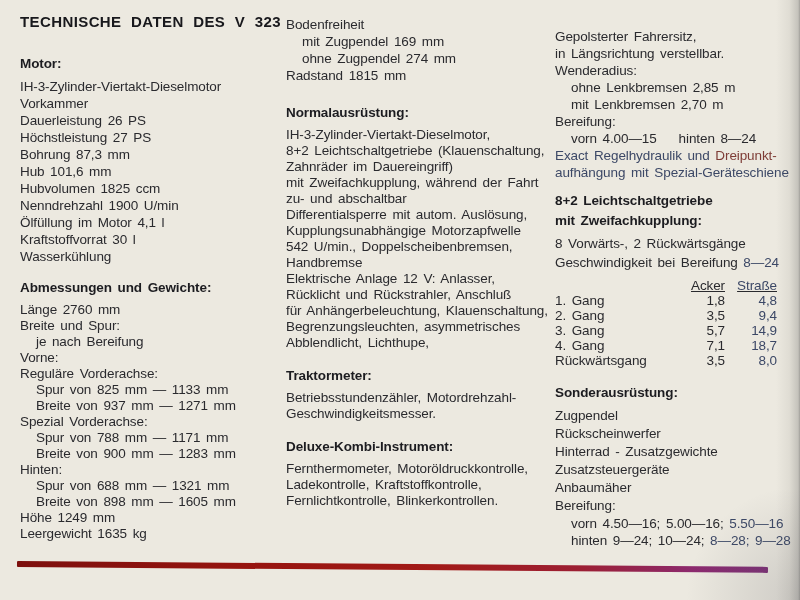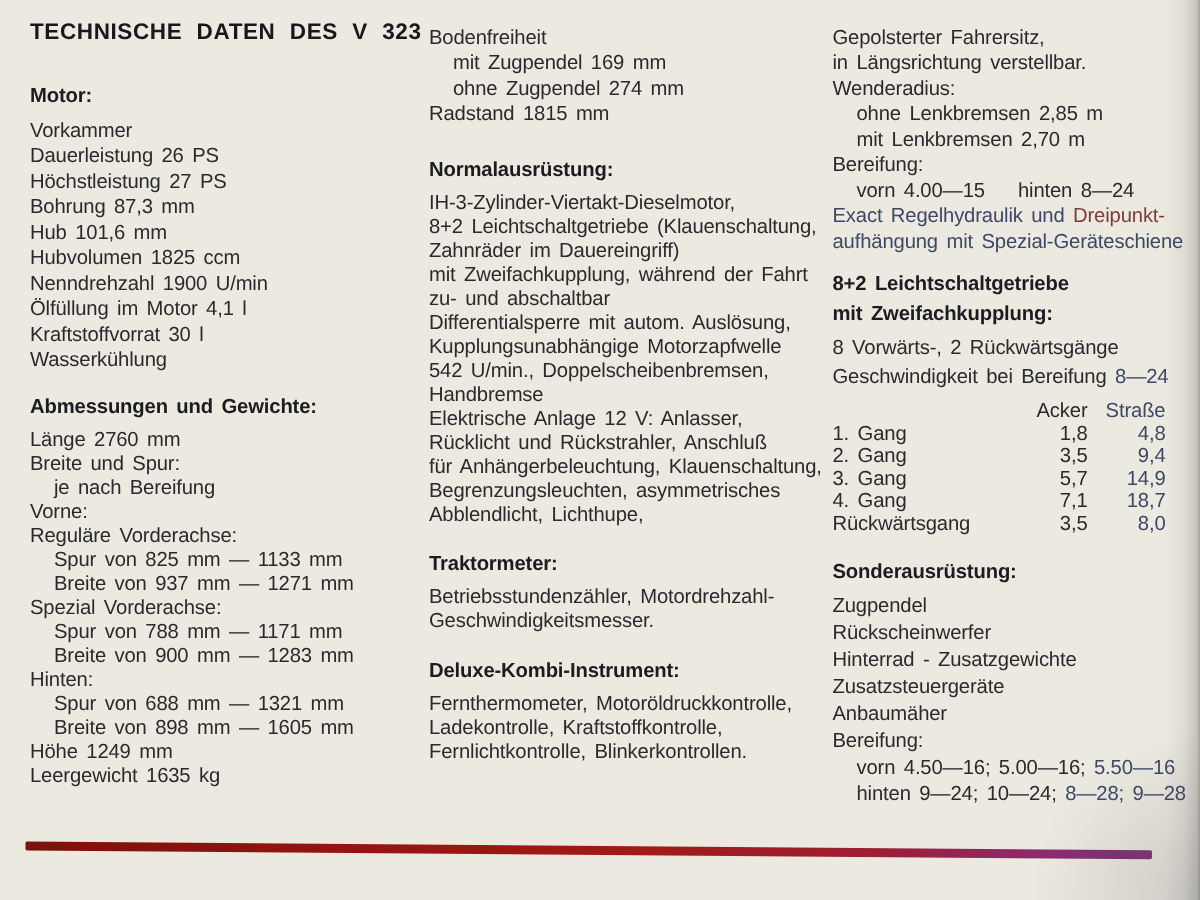--- a/index.html
+++ b/index.html
@@ -18,21 +18,21 @@
     pointer-events:none;
   }
   .page::after {
     content:""; position:absolute; right:0; bottom:0; width:120px; height:110px;
     background:radial-gradient(circle at 100% 100%, rgba(80,80,88,0.20) 0%, rgba(80,80,88,0.0) 70%);
     pointer-events:none;
   }
   .col { position:absolute; font-size:13.5px; letter-spacing:-0.1px; word-spacing:2px; }
   .col-left  { left:20px;  top:12px; width:252px; }
   .col-mid   { left:286px; top:16px; width:255px; }
-  .col-right { left:555px; top:16px; width:242px; }
+  .col-right { left:555px; top:28px; width:242px; }
 
   .line { white-space:nowrap; }
   .lh17 .line { line-height:17px; }
   .lh16 .line { line-height:16px; }
   .indent { padding-left:16px; }
   .sec { margin-top:14px; }
   .sec20 { margin-top:20px; }
   .sec16 { margin-top:16px; }
   .sec10 { margin-top:10px; }
 
@@ -51,39 +51,40 @@
   .ink-red  { color:#7e3c36;text-align:center; }
 
   .gap-wide { display:inline-block; width:22px; }
 
   
   .gtable { margin-top:6px; }
   .grow { display:flex; line-height:15px; white-space:nowrap; }
   .glabel { width:128px; }
   .gval  { width:42px; text-align:right; }
   .gval2 { width:52px; text-align:right; }
-  .ghead { font-weight:400; }
+  .ghead { font-weight:400;text-decoration:underline; }
 
   .accent-bar {
     position:absolute; left:17px; top:561px; width:751px; height:6px;
     background:linear-gradient(90deg,#7d100e 0%, #96140f 30%, #a21a17 55%, #9c1f33 75%, #8c2a6e 90%, #7e2f77 100%);
     transform:rotate(0.45deg); transform-origin:left center;
     border-radius:1px;
   }
 </style>
 </head>
 <body>
 
 <div class="page">
 
   <div class="col col-left lh17">
     <div class="doc-title">TECHNISCHE DATEN DES V 323</div>
 
     <div class="h">Motor:</div>
     <div>
+      <div class="line">IH-3-Zylinder-Viertakt-Dieselmotor</div>
       <div class="line">Vorkammer</div>
       <div class="line">Dauerleistung 26 PS</div>
       <div class="line">Höchstleistung 27 PS</div>
       <div class="line">Bohrung 87,3 mm</div>
       <div class="line">Hub 101,6 mm</div>
       <div class="line">Hubvolumen 1825 ccm</div>
       <div class="line">Nenndrehzahl 1900 U/min</div>
       <div class="line">Ölfüllung im Motor 4,1 l</div>
       <div class="line">Kraftstoffvorrat 30 l</div>
       <div class="line">Wasserkühlung</div>

